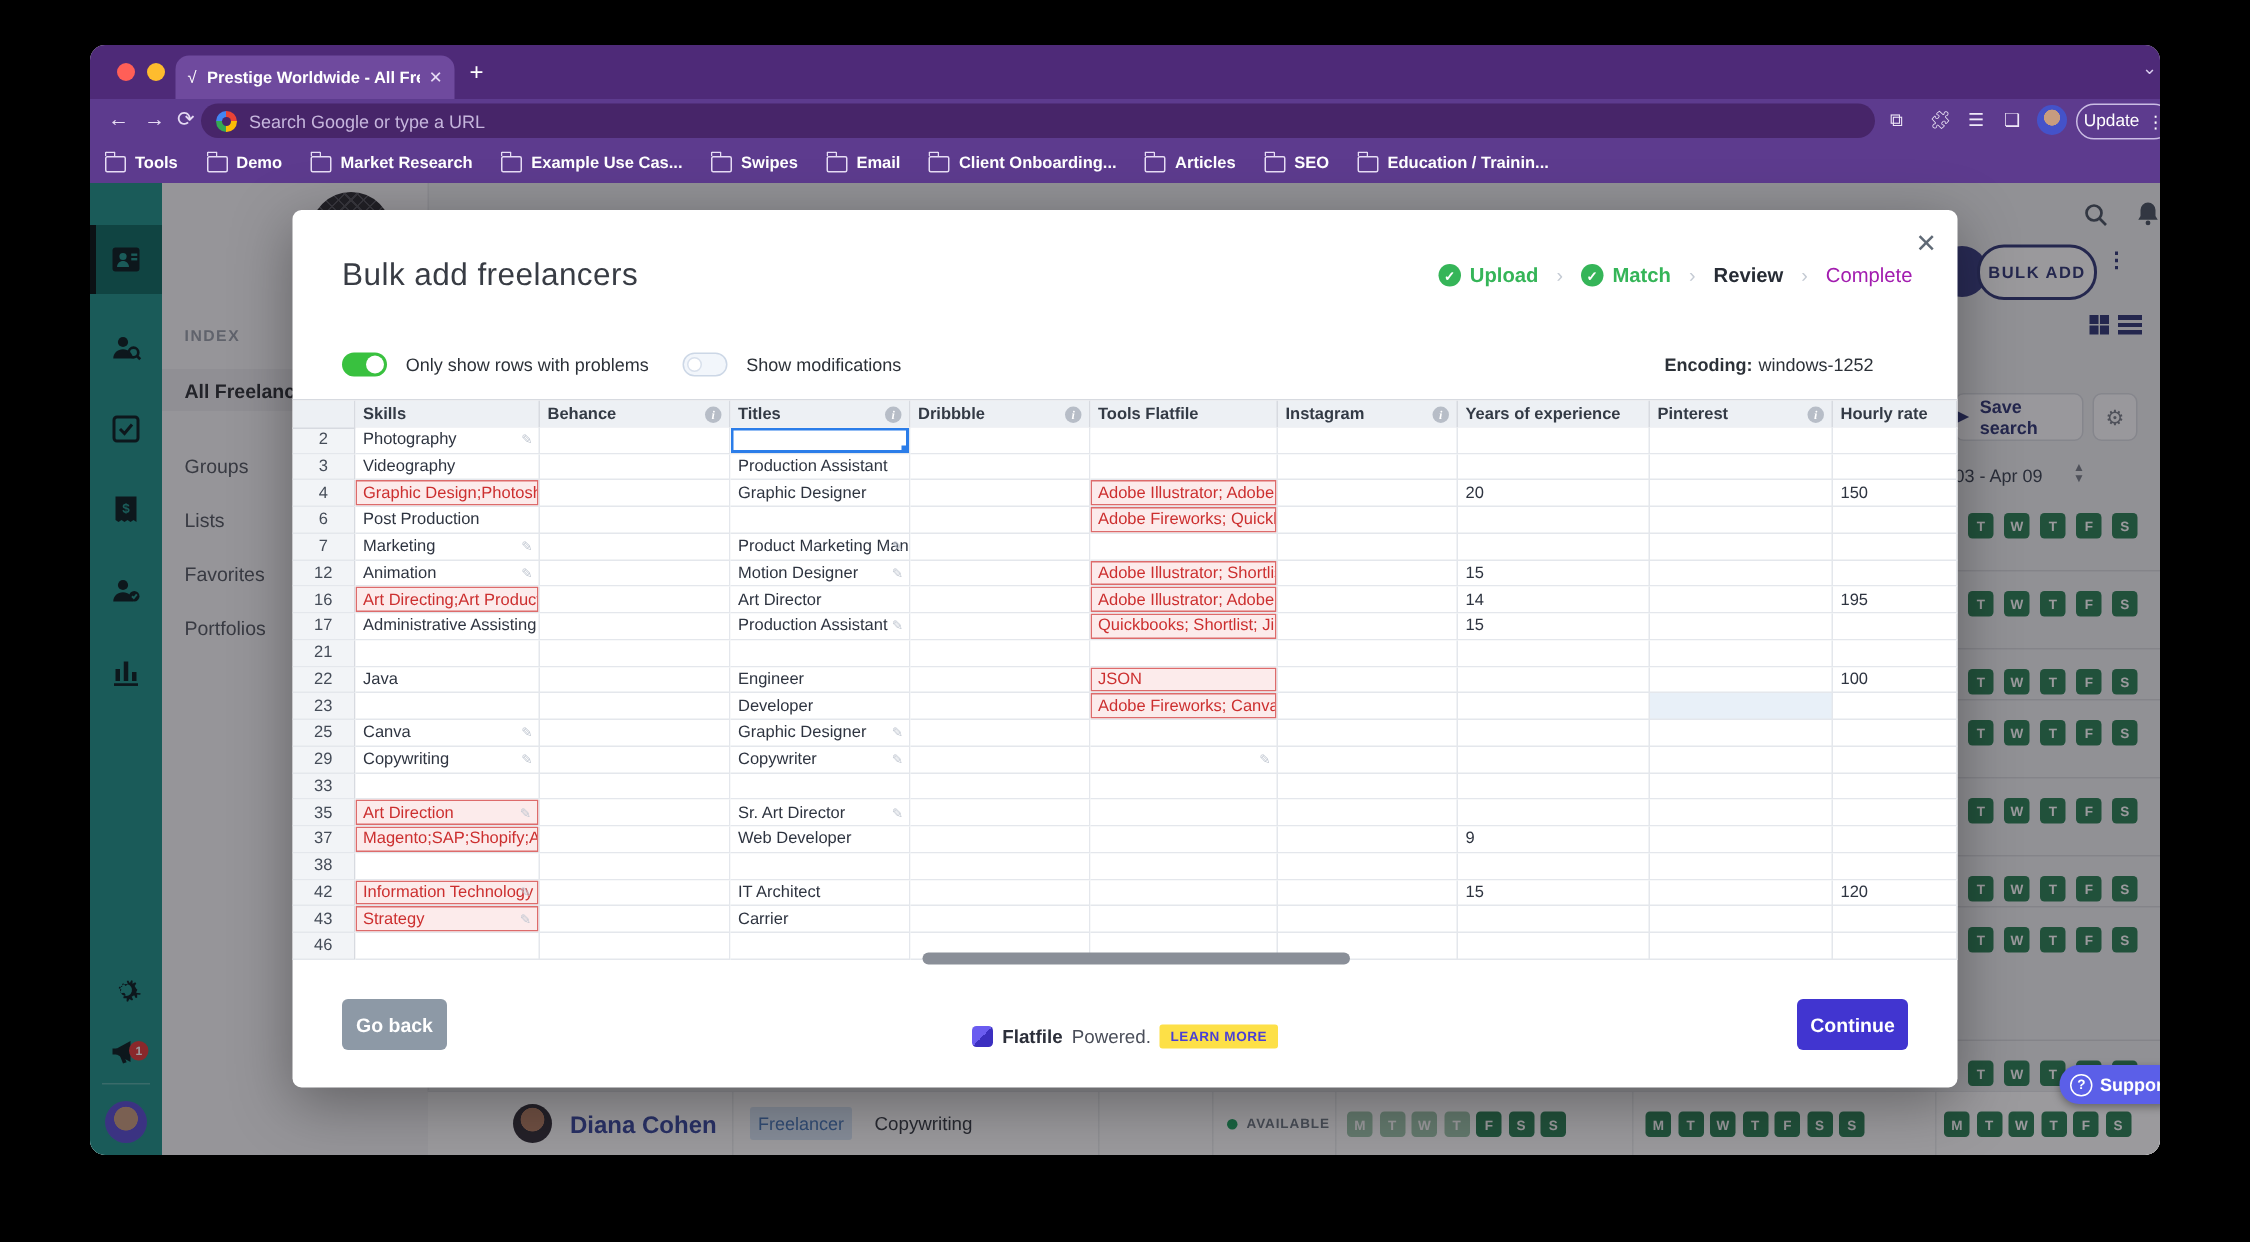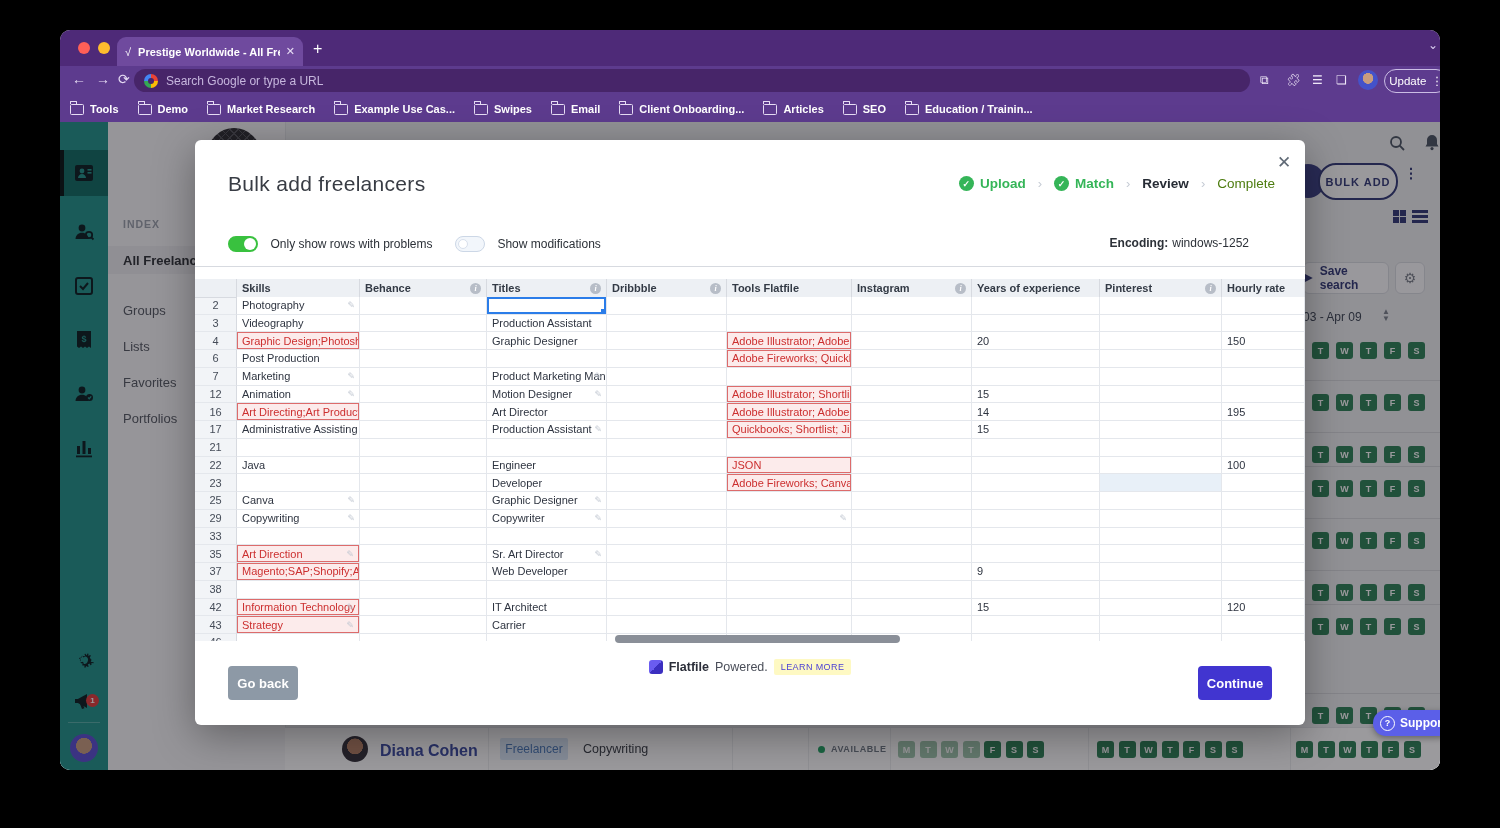--- a/index.html
+++ b/index.html
@@ -101,34 +101,34 @@
     color:#fff;font-size:10.5px;display:flex;align-items:center;white-space:nowrap;}
   #banner b{margin-right:5px;}
   #mclose{position:absolute;left:1082px;top:12px;font-size:17px;color:#606a76;}
   #mtitle{position:absolute;left:33px;top:32px;font-size:21px;color:#383c44;letter-spacing:.3px;}
   #stepper{position:absolute;right:30px;top:36px;display:flex;align-items:center;gap:12px;font-size:13.5px;}
   .step{display:flex;align-items:center;gap:6px;}
   .step .ck{width:15px;height:15px;border-radius:50%;background:#35b558;color:#fff;font-size:9px;
     display:flex;align-items:center;justify-content:center;}
   .step.done{color:#35b558;font-weight:bold;}
   .step.current{color:#272c35;font-weight:bold;}
-  .step.upcoming{color:#4d7c0f;}
+  .step.upcoming{color:#a21caf;}
   .stepchev{color:#c5cbd4;font-size:13px;}
   #togglerow{position:absolute;left:33px;top:94px;right:28px;height:18px;}
   .toggle{display:inline-block;width:30px;height:16px;border-radius:9px;position:relative;vertical-align:middle;}
   .toggle.on{background:#39c13f;}
   .toggle.on::after{content:"";position:absolute;right:2px;top:2px;width:12px;height:12px;border-radius:50%;background:#fff;}
   .toggle.off{background:#f2f6fb;border:1px solid #ccd7e6;box-sizing:border-box;}
   .toggle.off::after{content:"";position:absolute;left:2px;top:2px;width:10px;height:10px;border-radius:50%;background:#fff;border:1px solid #d8e0ec;box-sizing:border-box;}
   .toglabel{font-size:12px;font-weight:normal;color:#2c3138;vertical-align:middle;margin-left:8px;}
   #encoding{position:absolute;right:28px;top:2px;font-size:12px;color:#2c3138;}
   #encoding b{margin-right:4px;}
   #tablewrap{position:absolute;left:0;top:126px;width:1110px;height:374px;overflow:hidden;
     border-top:1px solid #d7dae0;}
-  #grid{display:grid;grid-template-columns:42px 123px 127px 120px 120px 125px 120px 128px 122px 83px;grid-auto-rows:17.75px;margin-top:12px;}
+  #grid{display:grid;grid-template-columns:42px 123px 127px 120px 120px 125px 120px 128px 122px 83px;grid-auto-rows:17.75px;}
   .hcell{background:#edf0f4;border-right:1px solid #d7dae0;border-bottom:1px solid #d7dae0;
     font-size:11px;font-weight:bold;color:#333a45;display:flex;align-items:center;padding:0 5px;height:19px;box-sizing:border-box;position:relative;}
   .hcell .info{position:absolute;right:5px;width:11px;height:11px;border-radius:50%;background:#b7bdc7;color:#fff;
     font-size:8px;font-style:italic;font-weight:bold;display:flex;align-items:center;justify-content:center;font-family:"Liberation Serif",serif;}
   .ncell{background:#f2f4f7;border-right:1px solid #d7dae0;border-bottom:1px solid #e4e7ec;
     font-size:11px;color:#454c58;display:flex;align-items:center;justify-content:center;box-sizing:border-box;}
   .cell{background:#fff;border-right:1px solid #e4e7ec;border-bottom:1px solid #e4e7ec;position:relative;
     font-size:11px;color:#2e3440;display:flex;align-items:center;padding:0 5px;box-sizing:border-box;
     white-space:nowrap;overflow:hidden;}
   .cell .pencil{position:absolute;right:4px;color:#c2c8d2;font-size:9px;}
@@ -136,25 +136,25 @@
   .cell.sel::after{content:"";position:absolute;right:0;bottom:0;width:5px;height:5px;background:#2b7de9;}
   .cell.hl{background:#e8f0f8;}
   .errbox{position:absolute;left:0;top:0;right:0;bottom:0;background:#fcebeb;border:1px solid #dd6b6b;
     color:#cc2f2f;display:flex;align-items:center;padding:0 4px;box-sizing:border-box;white-space:nowrap;overflow:hidden;}
   #hscroll{position:absolute;left:420px;top:495px;width:285px;height:8px;border-radius:4px;background:#8a8f98;}
   #mfooter{position:absolute;left:0;top:505px;width:1110px;height:80px;}
   #goback{position:absolute;left:33px;top:21px;width:70px;height:34px;background:#8d99a6;border-radius:4px;
     color:#fff;font-size:13px;font-weight:bold;display:flex;align-items:center;justify-content:center;}
   #continue{position:absolute;right:33px;top:21px;width:74px;height:34px;background:#4135d0;border-radius:4px;
     color:#fff;font-size:13px;font-weight:bold;display:flex;align-items:center;justify-content:center;}
-  #brand{position:absolute;left:0;right:0;top:14px;display:flex;align-items:center;justify-content:center;gap:6px;}
+  #brand{position:absolute;left:0;right:0;top:38px;display:flex;align-items:center;justify-content:center;gap:6px;}
   #fflogo{width:14px;height:14px;background:linear-gradient(135deg,#6a5cf0 0 50%,#3b2fc0 50% 100%);border-radius:3px;}
   #brand .b1{font-size:12.5px;font-weight:bold;color:#2c2f3a;}
   #brand .b2{font-size:12.5px;color:#4a4e59;}
-  #learnmore{background:#fef9c3;color:#4a3fd6;font-size:9px;font-weight:normal;padding:3px 7px;border-radius:2px;letter-spacing:.4px;}
+  #learnmore{background:#fde047;color:#4a3fd6;font-size:9px;font-weight:bold;padding:3px 7px;border-radius:2px;letter-spacing:.4px;}
 </style>
 </head>
 <body>
 
 <div id="window">
 
   <div id="tabstrip">
     <div class="tl" style="left:18px;background:#ff5f57"></div>
     <div class="tl" style="left:38px;background:#febc2e"></div>
     <div class="tl" style="left:58px;background:#28c840"></div>

